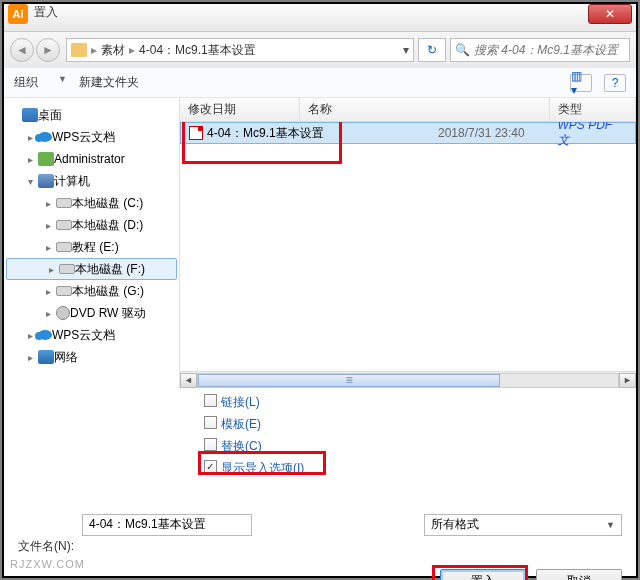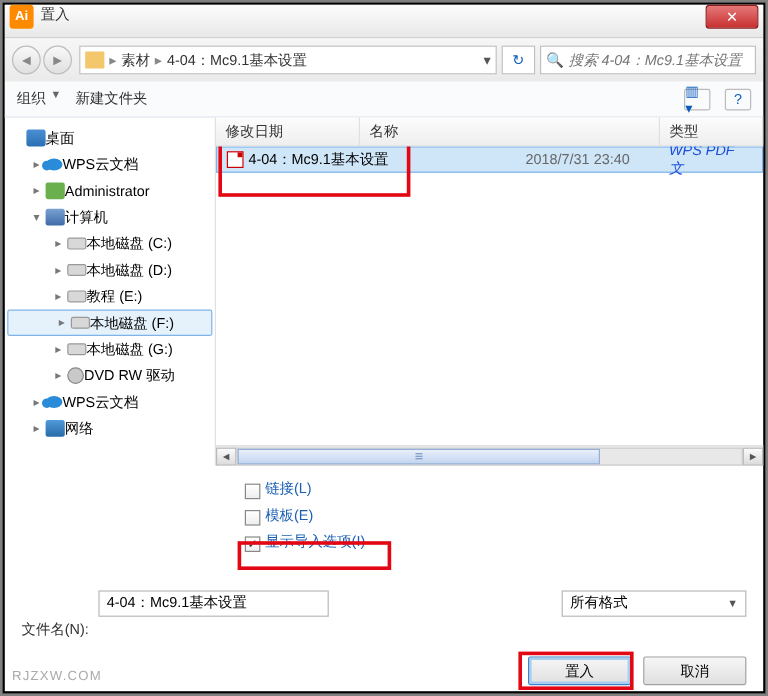--- a/index.html
+++ b/index.html
@@ -19,21 +19,21 @@
 .path-box .folder-ico { width: 16px; height: 14px; background: #f3c76b; border-radius: 1px; }
 .path-box .crumb { color: #333; }
 .path-box .sep { color: #888; }
 .path-box .drop-arrow { margin-left: auto; color: #555; cursor:pointer; }
 .refresh-btn { width: 28px; height: 24px; border: 1px solid #c0c0c0; background: #fff; display: flex; align-items: center; justify-content: center; color: #0a5bbf; cursor: pointer; }
 .search-box { width: 180px; height: 24px; border: 1px solid #c0c0c0; background: #fff; display: flex; align-items: center; padding: 0 4px; gap: 4px; }
 .search-box .mag { color: #888; }
 .search-box input { border: none; outline: none; font-style: italic; color: #3b82f6; width: 100%; background:transparent; }
 
 .toolbar-row { height: 30px; display: flex; align-items: center; padding: 0 10px; gap: 12px; border-bottom: 1px solid #e2e6ef; background:#fafbfd;}
-.toolbar-row .tbitem { color: #333; display: flex; gap: 4px; cursor: pointer; }
+.toolbar-row .tbitem { color: #333; display: flex; gap: 20px; cursor: pointer; }
 .toolbar-row .arrow { font-size: 9px; color: #666; }
 .toolbar-row .spacer { flex: 1; }
 .toolbar-row .view-ico { width: 22px; height: 18px; border: 1px solid #bbb; border-radius: 2px; display:flex; align-items:center; justify-content:center; color:#0a5bbf; cursor:pointer; }
 
 .body-area { display: flex; height: 290px; }
 .tree { width: 176px; border-right: 1px solid #e0e0e0; overflow-y: auto; overflow-x:hidden; padding: 6px 0; }
 .tree-item { display: flex; align-items: center; height: 22px; padding-left: 8px; gap: 0; cursor: pointer; white-space: nowrap; }
 .tree-item.depth1 { padding-left: 24px; }
 .tree-item.depth2 { padding-left: 42px; }
 .tree-item.selected { background: #e5f1fb; border: 1px solid #7eb4ea; margin: 0 2px; border-radius: 2px; }
@@ -67,29 +67,29 @@
 
 .red-box { position: absolute; border: 3px solid #e30613; pointer-events: none; }
 
 .hscroll { height: 17px; background: #efefef; border-top: 1px solid #ddd; display: flex; align-items: center; }
 .hscroll .btn { width: 17px; height: 15px; background: linear-gradient(#fafafa,#dcdcdc); border:1px solid #bbb; display:flex;align-items:center;justify-content:center;font-size:9px;color:#555; cursor:pointer;}
 .hscroll .track { flex:1; height:15px; background:#e8e8e8; border:1px solid #ccc; position:relative;}
 .hscroll .thumb { position:absolute; left:0; top:0; height:13px; width:72%; background:linear-gradient(#e9effd,#c4d5ef); border:1px solid #93b0d9; }
 .hscroll .thumb::after{content:"≡";position:absolute;left:50%;top:-2px;transform:translateX(-50%);color:#6b8bbd;font-size:12px;}
 
 .options { padding: 6px 0 6px 200px; }
-.opt-row { height: 22px; display: flex; align-items: flex-end; gap: 4px; }
+.opt-row { height: 22px; display: flex; align-items: flex-start; gap: 4px; }
 .opt-row label { color: #1a5fb4; cursor: pointer; }
 .checkbox { width: 13px; height: 13px; border: 1px solid #888; background: linear-gradient(#fff,#eee); cursor:pointer; display:flex;align-items:center;justify-content:center;font-size:10px;color:#333;}
 .checkbox.checked::after{content:"✓";}
 
 .filename-row { display: flex; align-items: center; padding: 6px 14px; gap: 8px; }
 .filename-row .lbl { color: #333; margin-top: 44px; }
 .filename-row input { flex: 1; height: 22px; border: 1px solid #b8b8b8; padding: 0 6px; max-width:212px; }
-.filter { width: 154px; height: 22px; border: 1px solid #b8b8b8; display: flex; align-items: center; padding: 0 6px; justify-content: space-between; background:#fff; cursor:pointer;}
+.filter { width: 198px; height: 22px; border: 1px solid #b8b8b8; display: flex; align-items: center; padding: 0 6px; justify-content: space-between; background:#fff; cursor:pointer;}
 .filter .arrow{font-size:9px;color:#555;}
 
 .btn-row { display: flex; justify-content: flex-end; padding: 8px 14px 12px; gap: 10px; }
 .dlg-btn { width: 86px; height: 24px; border: 1px solid #a0a0a0; background: linear-gradient(#f6f6f6,#e0e0e0); border-radius: 2px; cursor: pointer; display:flex;align-items:center;justify-content:center;}
 .dlg-btn.primary { border: 1px solid #3c82c6; box-shadow: 0 0 0 2px #a7cdf0 inset; }
 
 .watermark { position: absolute; left: 6px; bottom: 6px; color: #aaa; font-size: 11px; letter-spacing: 1px; }
 </style>
 </head>
 <body>
@@ -231,20 +231,24 @@
   <div class="options" style="position:relative;">
     <div class="opt-row">
       <span class="checkbox"></span>
       <label>链接(L)</label>
     </div>
     <div class="opt-row">
       <span class="checkbox"></span>
       <label>模板(E)</label>
     </div>
     <div class="opt-row">
+      <span class="checkbox"></span>
+      <label>替换(C)</label>
+    </div>
+    <div class="opt-row">
       <span class="checkbox checked"></span>
       <label>显示导入选项(I)</label>
     </div>
     <div class="red-box" style="left:194px;top:63px;width:128px;height:24px;"></div>
   </div>
 
   <div class="filename-row">
     <span class="lbl">文件名(N):</span>
     <input value="4-04：Mc9.1基本设置" style="">
     <div style="flex:1"></div>

